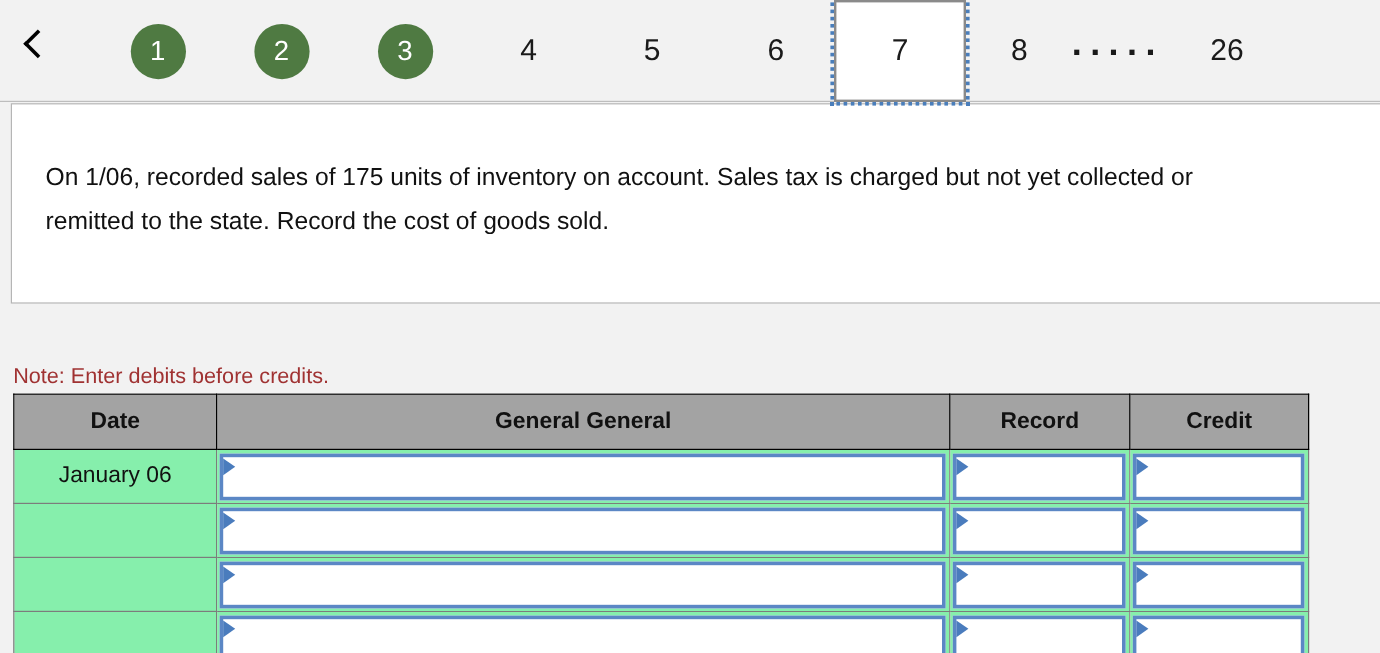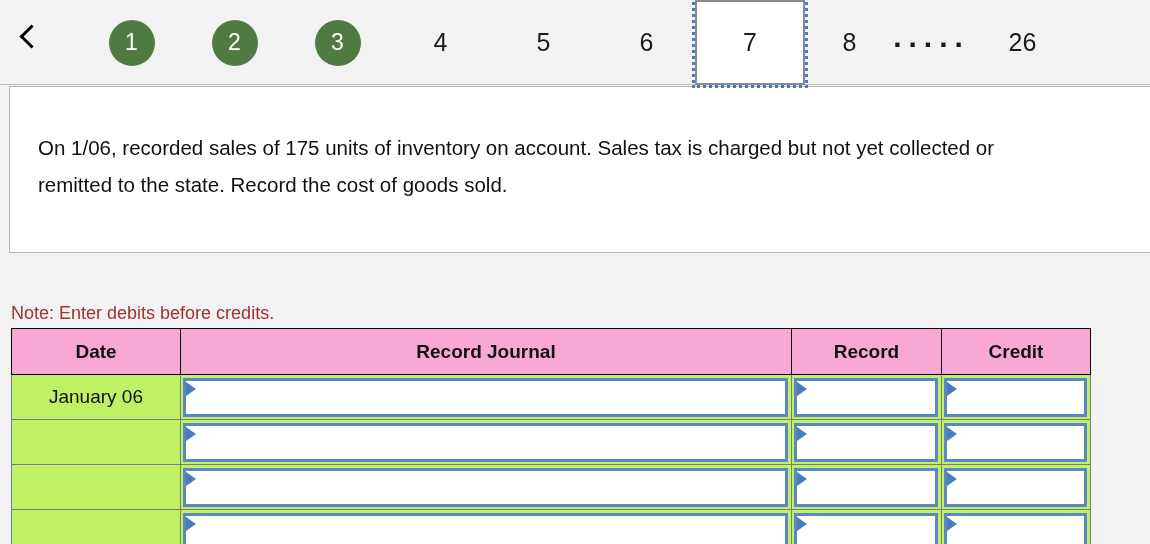--- a/index.html
+++ b/index.html
@@ -102,33 +102,33 @@
 
   
   #journal {
     position: absolute;
     left: 11px; top: 328px;
     width: 1079px;
     border-collapse: collapse;
     table-layout: fixed;
   }
   #journal th {
-    background: #f9a8d4;
+    background: #a3a3a3;
     border: 1px solid #000000;
     height: 46px;
     font-size: 19px;
     font-weight: bold;
     color: #111;
     text-align: center;
   }
   #journal td {
     border: 1px solid #7c7c7c;
     height: 45px;
     padding: 0;
-    background: #bef264;
+    background: #86efac;
     vertical-align: middle;
   }
   td.date-cell {
     text-align: center;
     font-size: 19px;
     color: #111;
   }
   td.entry-cell { position: relative; }
   .entry-box {
     position: relative;
@@ -188,21 +188,21 @@
 <table id="journal">
   <colgroup>
     <col class="c-date">
       <col class="c-journal">
       <col class="c-debit">
       <col class="c-credit">
   </colgroup>
   <thead>
     <tr>
       <th>Date</th>
-      <th>Record Journal</th>
+      <th>General General</th>
       <th>Record</th>
       <th>Credit</th>
     </tr>
   </thead>
   <tbody>
     <tr>
       <td class="date-cell">January 06</td>
       <td class="entry-cell">
         <div class="entry-box">
             <span class="marker"></span>

